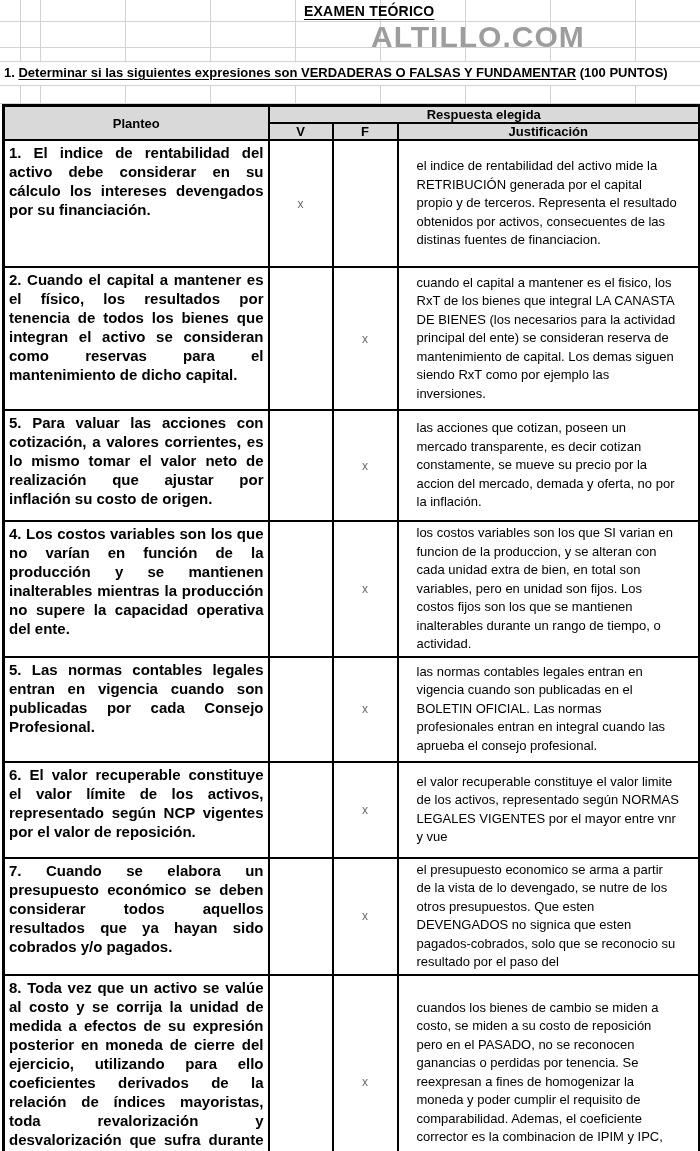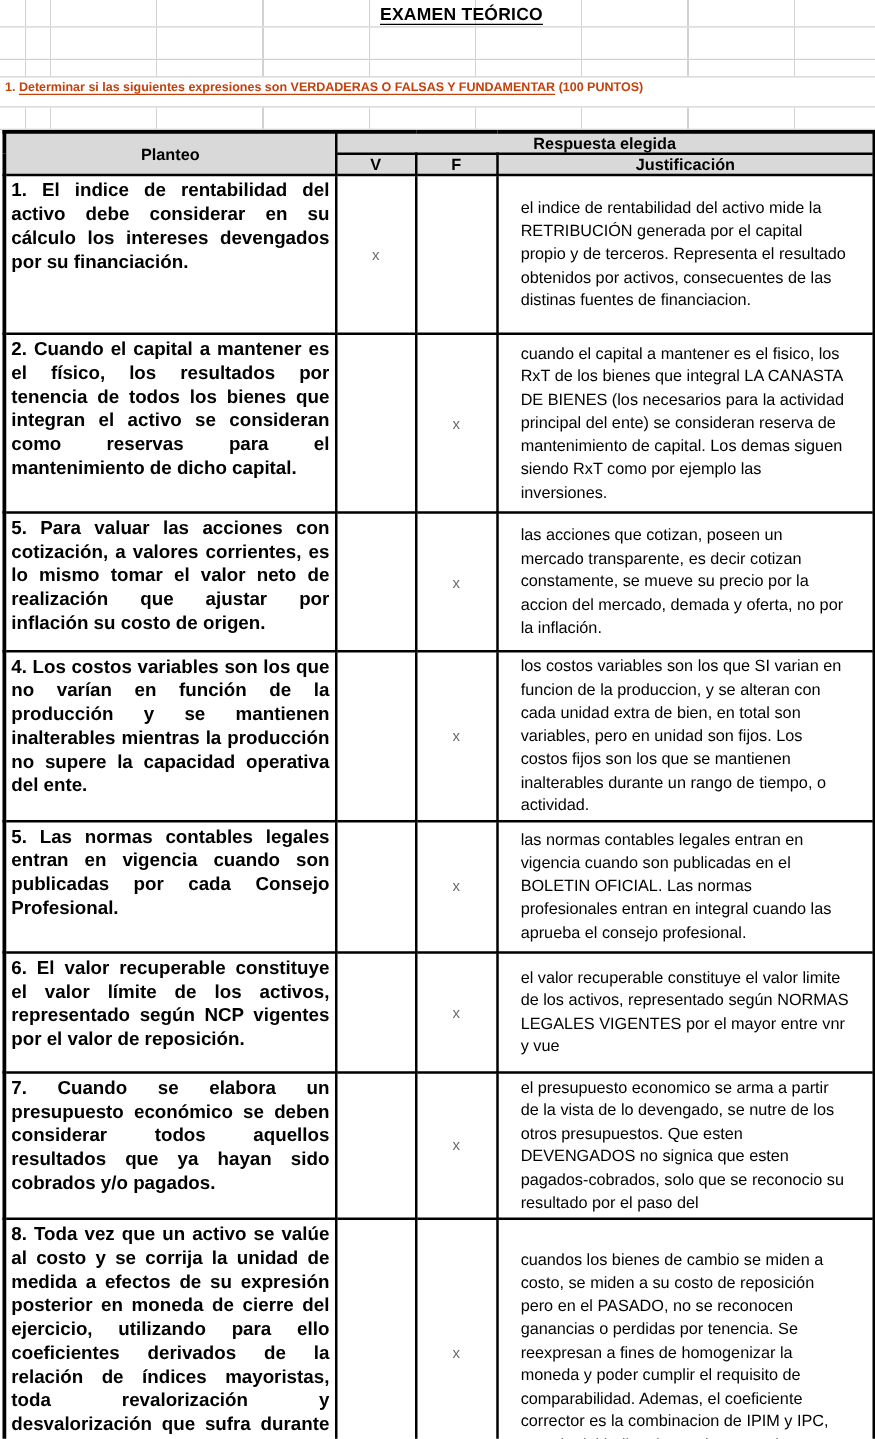--- a/index.html
+++ b/index.html
@@ -24,21 +24,21 @@
     font-size: 14px; font-weight: bold; color: #000;
     text-decoration: underline; text-underline-offset: 3px; letter-spacing: 0.2px; margin-left: 36px;
   }
   .watermark {
     position: absolute; left: 371px; top: 20px;
     font-size: 30px; font-weight: bold; color: #9d9d9d; letter-spacing: 1px;
     font-family: "Liberation Sans", sans-serif;
   }
   .question {
     position: absolute; left: 4px; top: 65px;
-    font-size: 10px; font-weight: bold; color: #c2410c; white-space: nowrap;
+    font-size: 13px; font-weight: bold; color: #000000; white-space: nowrap;
   }
   .question .u { text-decoration: underline; text-underline-offset: 2px; }
   
   table.exam-table {
     width: 696px; margin-left: 2px;
     border-collapse: collapse; table-layout: fixed;
     border: 3px solid #000;
   }
   .exam-table th, .exam-table td { border: 2px solid #000; }
   .exam-table thead th {
@@ -63,20 +63,21 @@
 <div class="page">
 
   <div class="top-band">
     <div class="g-row" style="height:22px"></div>
     <div class="g-row" style="height:26px"></div>
     <div class="g-row" style="height:14px"></div>
     <div class="g-row noverts" style="height:24px"></div>
     <div class="g-row" style="height:18px"></div>
 
     <div class="exam-title">EXAMEN TEÓRICO</div>
+    <div class="watermark">ALTILLO.COM</div>
     <div class="question"><span>1. </span><span class="u">Determinar si las siguientes expresiones son VERDADERAS O FALSAS Y FUNDAMENTAR</span><span> (100 PUNTOS)</span></div>
   </div>
 
   <table class="exam-table">
     <colgroup>
       <col style="width:265px">
       <col style="width:64px">
       <col style="width:65px">
       <col style="width:302px">
     </colgroup>

